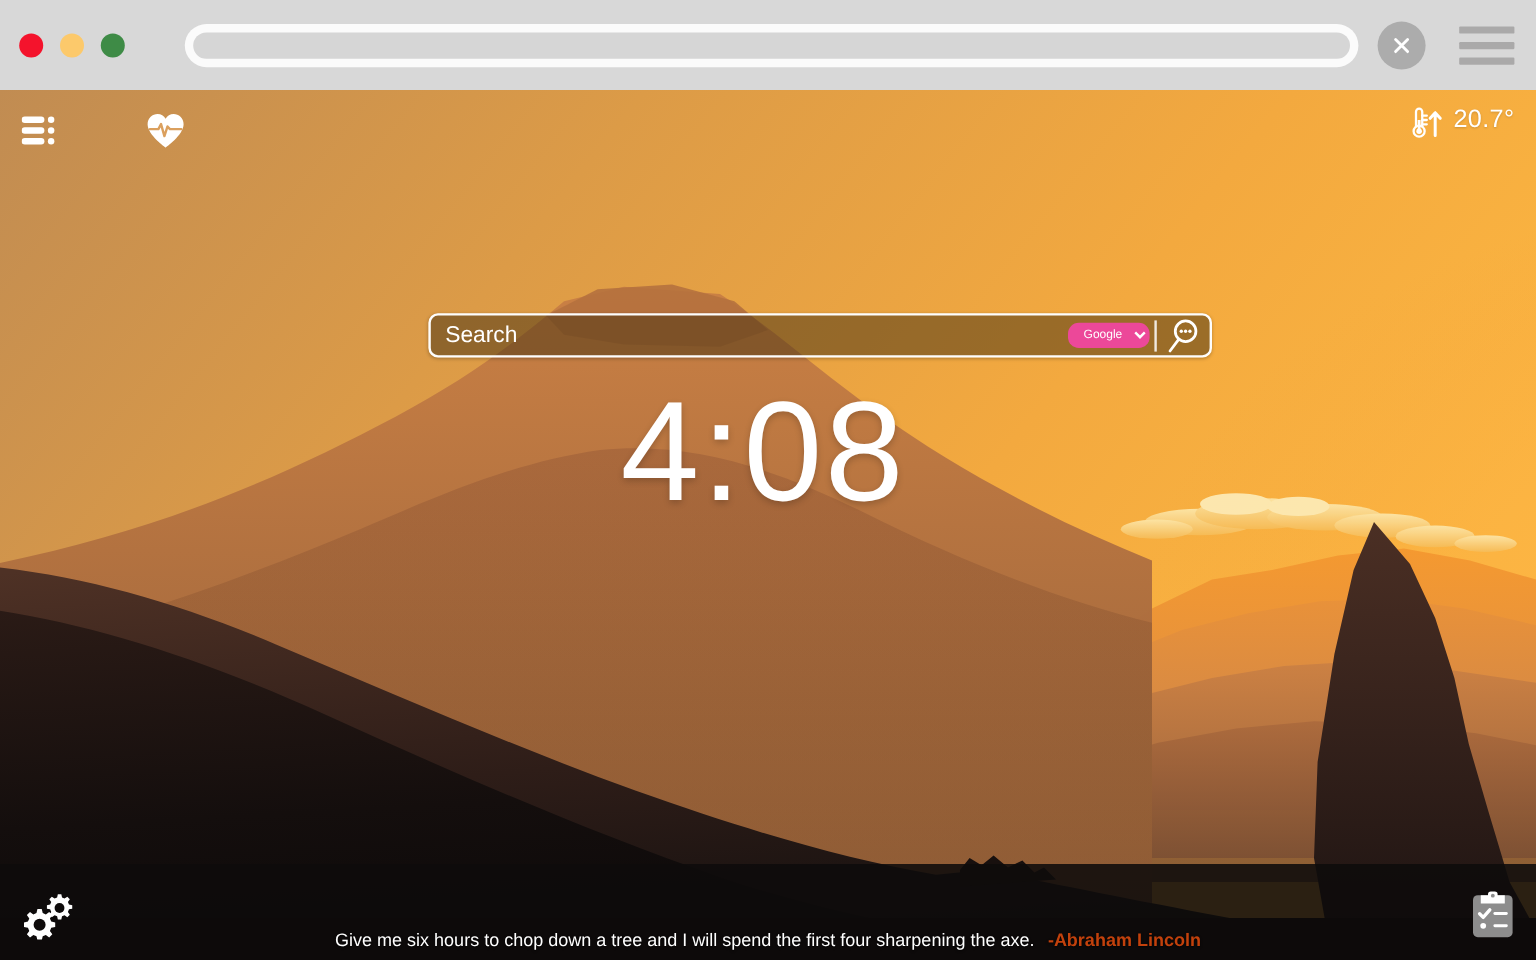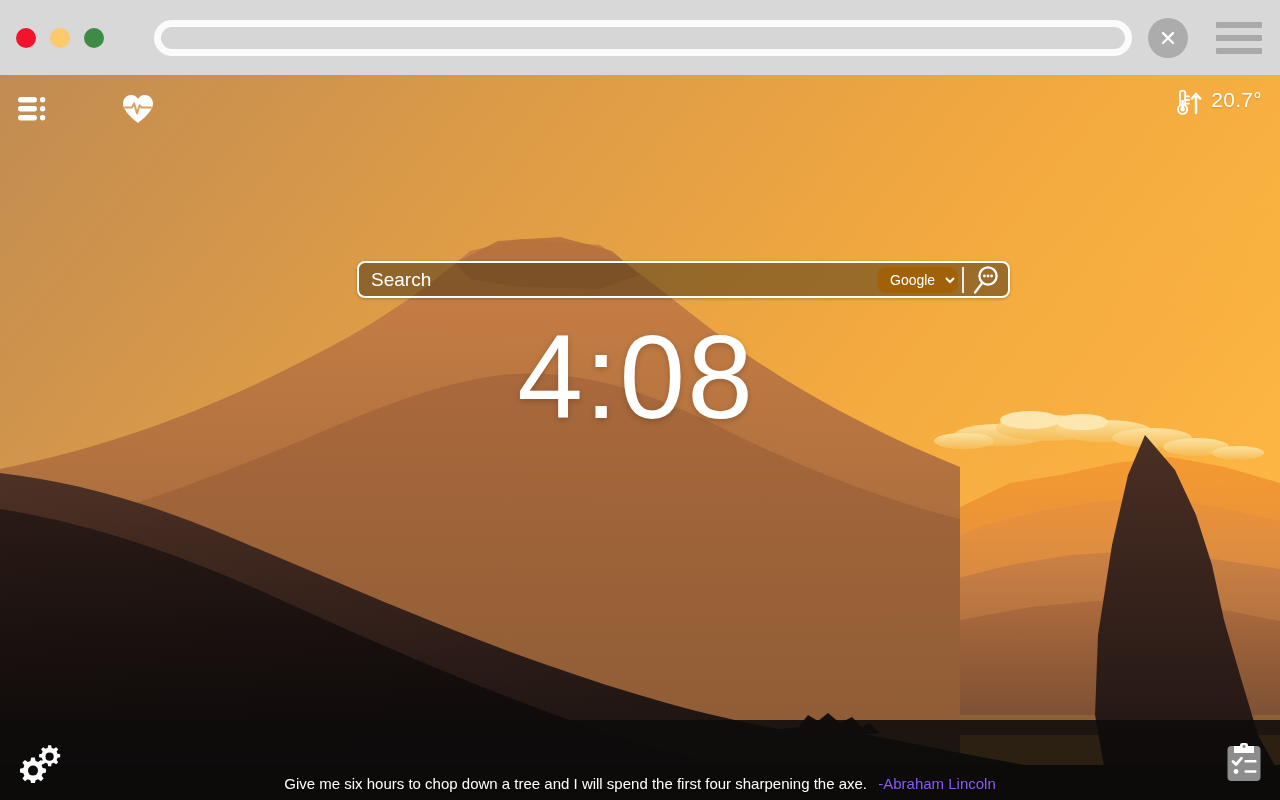--- a/index.html
+++ b/index.html
@@ -108,26 +108,26 @@
     background: transparent; border: none; outline: none;
     color: #ffffff;
     font-size: 19px;
     font-family: "Liberation Sans", sans-serif;
     padding: 0 12px;
   }
   #search-input::placeholder { color: #ffffff; opacity: 1; }
 
   #search-engine-select {
     margin-right: 4px;
-    background: #a16207;
+    background: #ec4899;
     color: #ffffff;
     border: none; outline: none;
     border-radius: 9px;
     font-family: "Liberation Sans", sans-serif;
-    font-size: 14px;
+    font-size: 10px;
     padding: 4px 6px 4px 9px;
     cursor: pointer;
     -webkit-appearance: menulist;
     appearance: menulist;
   }
 
   #search-divider { width: 2px; height: 26px; background: rgba(255,255,255,0.85); }
 
   #search-submit-button {
     width: 44px; height: 100%;
@@ -169,22 +169,22 @@
     font-family: "Liberation Sans", sans-serif;
     font-size: 15px;
     z-index: 20;
     white-space: nowrap;
   }
   #quote-text {
     color: #ffffff;
     text-shadow: 0 1px 2px rgba(0,0,0,0.8);
   }
   #quote-author {
-    color: #8b5cf6;
-    font-weight: normal;
+    color: #c2410c;
+    font-weight: bold;
     margin-left: 7px;
     text-shadow: 0 1px 2px rgba(0,0,0,0.8);
   }
 </style>
 </head>
 <body>
 
 <div id="wallpaper">
   <svg id="wallpaper-svg" width="1280" height="725" viewBox="0 0 1280 725">
     <defs>

